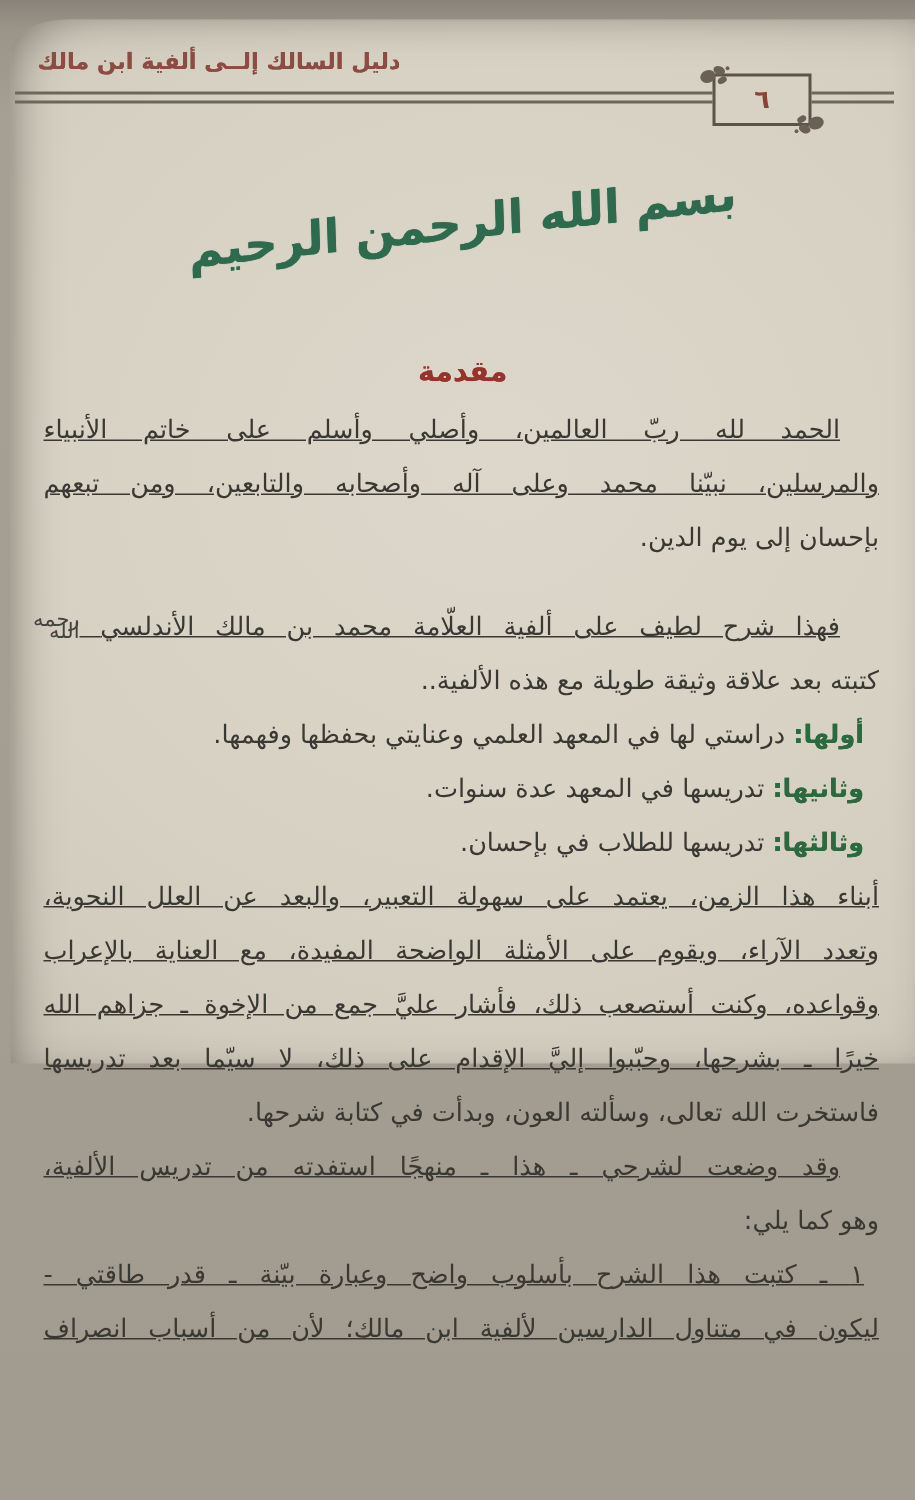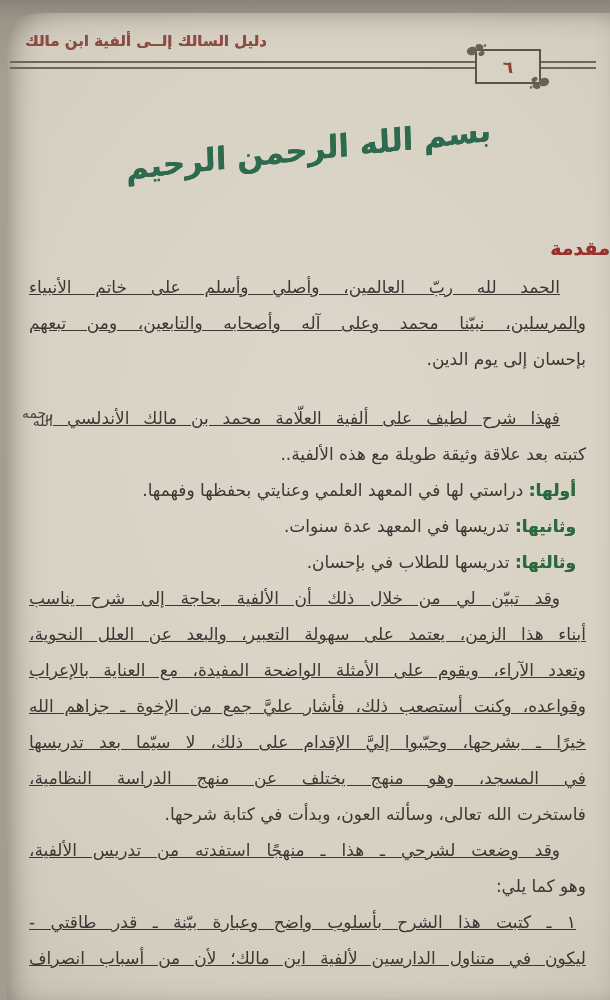--- a/index.html
+++ b/index.html
@@ -3,21 +3,21 @@
 <meta charset="utf-8">
 <style>
   html,body{margin:0;padding:0;}
   body{
     width:610px;height:1000px;position:relative;overflow:hidden;
     background:linear-gradient(180deg,#89837a 0%,#9b9589 2%,#a6a094 8%,#a29c90 100%);
     font-family:"DejaVu Sans",sans-serif;
     -webkit-font-smoothing:antialiased;
   }
   .page{
-    position:absolute;left:7px;top:13px;width:603px;height:987px;
+    position:absolute;left:7px;top:13px;width:603px;height:696px;
     background:radial-gradient(ellipse 95% 75% at 54% 42%,#ddd7cb 0%,#d8d2c5 52%,#d2ccbf 80%,#c6c0b3 100%);
     border-top-left-radius:38px 22px;
     box-shadow:
       inset 18px 12px 30px -16px rgba(70,64,55,.55),
       inset -4px -8px 24px -14px rgba(70,64,55,.30);
   }
   
   .running-title{
     position:absolute;top:19px;left:18px;
     direction:rtl;color:#8d4c42;font-size:15px;font-weight:bold;
@@ -45,21 +45,21 @@
   .basmala{
     display:inline-block;direction:rtl;
     transform:rotate(-6deg) skewX(-4deg);
     color:#2e6a4e;font-size:31px;font-weight:bold;
     text-shadow:0 0 .5px #2e6a4e;
     letter-spacing:-1px;
   }
   
   .section-title{
     position:absolute;top:224px;left:0;width:100%;margin:0;
-    text-align:right;color:#97332c;font-size:19px;font-weight:bold;
+    text-align:center;color:#97332c;font-size:19px;font-weight:bold;
     text-shadow:0 0 .4px #97332c;
   }
   
   .body{
     position:absolute;top:256px;right:24px;left:22px;
     direction:rtl;color:#3a3833;font-size:17px;line-height:36px;
   }
   .line{min-height:36px;}
   .just{text-align:justify;text-align-last:justify;text-decoration:underline;}
   .end{text-align:center;text-align-last:right;}
@@ -128,26 +128,24 @@
     </div>
     <div class="line end indent-sm">
       <span class="lead">وثانيها:</span>
       <span>تدريسها في المعهد عدة سنوات.</span>
     </div>
     <div class="line end indent-sm">
       <span class="lead">وثالثها:</span>
       <span>تدريسها للطلاب في بإحسان.</span>
     </div>
 
-    <div class="line just indent">وقد تبيّن لي من خلال ذلك أن الألفية بحاجة إلى شرح يناسب</div>
     <div class="line just">أبناء هذا الزمن، يعتمد على سهولة التعبير، والبعد عن العلل النحوية،</div>
     <div class="line just">وتعدد الآراء، ويقوم على الأمثلة الواضحة المفيدة، مع العناية بالإعراب</div>
     <div class="line just">وقواعده، وكنت أستصعب ذلك، فأشار عليَّ جمع من الإخوة ـ جزاهم الله</div>
     <div class="line just">خيرًا ـ بشرحها، وحبّبوا إليَّ الإقدام على ذلك، لا سيّما بعد تدريسها</div>
-    <div class="line just">في المسجد، وهو منهج يختلف عن منهج الدراسة النظامية،</div>
     <div class="line end">فاستخرت الله تعالى، وسألته العون، وبدأت في كتابة شرحها.</div>
 
     <div class="line just indent">وقد وضعت لشرحي ـ هذا ـ منهجًا استفدته من تدريس الألفية،</div>
     <div class="line end">وهو كما يلي:</div>
 
     <div class="line just indent-sm">١ ـ كتبت هذا الشرح بأسلوب واضح وعبارة بيّنة ـ قدر طاقتي -</div>
     <div class="line just">ليكون في متناول الدارسين لألفية ابن مالك؛ لأن من أسباب انصراف</div>
 
   </div>
 </div>

